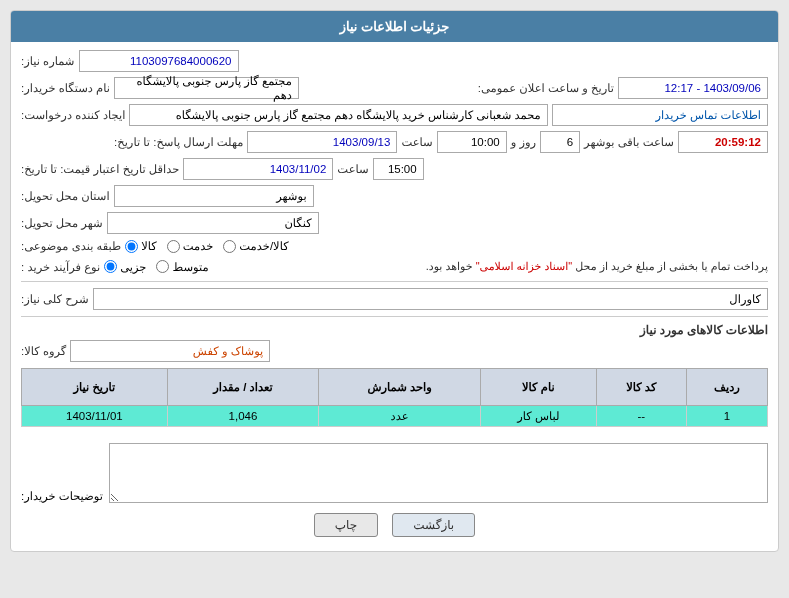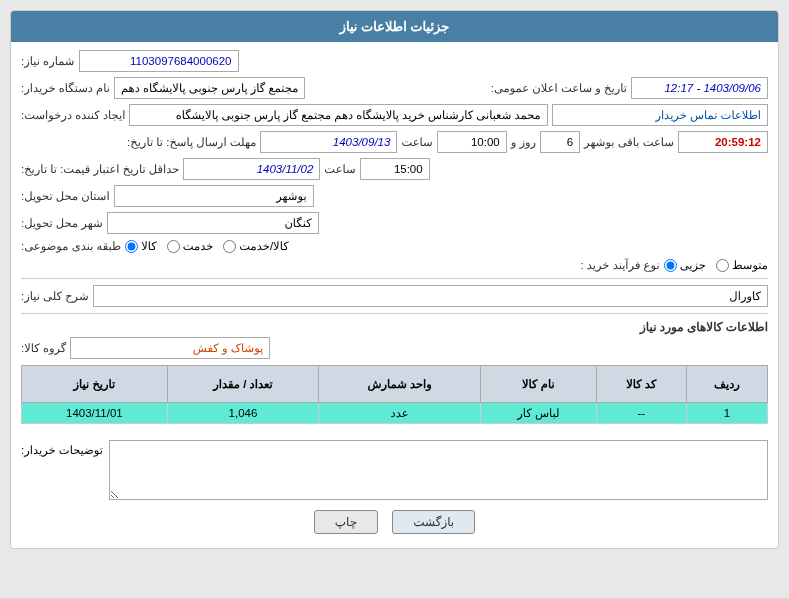--- a/index.html
+++ b/index.html
@@ -102,21 +102,21 @@
       font-weight: bold;
     }
     table td {
       border: 1px solid #ccc;
       padding: 3px 6px;
       text-align: center;
       background: #5eead4;
     }
     .notes-area {
       display: flex;
-      align-items: flex-start;
+      align-items: flex-end;
       gap: 6px;
       margin-top: 16px;
     }
     .notes-label {
       white-space: nowrap;
       font-size: 11.5px;
       margin-top: 3px;
     }
     .notes-box {
       border: 1px solid #aaa;
@@ -148,23 +148,22 @@
       color: #333;
     }
     .small-field {
       width: 80px;
     }
     .id-field {
       width: 160px;
       color: #0000bb;
     }
     .date-field {
-      width: 137px;
+      width: 150px;
       color: #0000bb;
-      font-style: italic;
     }
   </style>
 </head>
 <body>
 
 <div class="main-container">
 
   <div class="header-bar">
     <span>جزئیات اطلاعات نیاز</span>
   </div>
@@ -196,21 +195,21 @@
       <div class="field-box small-field" style="text-align:center; width:40px;">6</div>
       <div class="label">روز و</div>
       <div class="field-box" style="width:70px;">10:00</div>
       <div class="label">ساعت</div>
       <div class="field-box date-field" style="color:#0000bb;">1403/09/13</div>
       <div class="label">مهلت ارسال پاسخ: تا تاریخ:</div>
     </div>
 
     <div class="form-row">
       <div style="flex:1;"></div>
-      <div class="field-box" style="width:70px;">15:00</div>
+      <div class="field-box" style="width:51px;">15:00</div>
       <div class="label">ساعت</div>
       <div class="field-box date-field" style="color:#0000bb;">1403/11/02</div>
       <div class="label">حداقل تاریخ اعتبار قیمت: تا تاریخ:</div>
     </div>
 
     <div class="form-row">
       <div style="flex:1;"></div>
       <div class="field-box" style="width:200px;">بوشهر</div>
       <div class="label">استان محل تحویل:</div>
     </div>
@@ -234,20 +233,27 @@
         </div>
         <div class="radio-item">
           <span>کالا</span>
           <input type="radio" name="tabaqe" checked="" style="">
         </div>
       </div>
       <div class="label">طبقه بندی موضوعی:</div>
     </div>
 
     <div class="form-row">
+      <div style="flex:1;">
+        <div class="info-text">
+          <span>پرداخت تمام یا بخشی از مبلغ خرید از محل</span>
+          <span style="color:#cc0000;">"اسناد خزانه اسلامی"</span>
+          <span>خواهد بود.</span>
+        </div>
+      </div>
       <div class="radio-group">
         <div class="radio-item">
           <span>متوسط</span>
           <input type="radio" name="nooe" style="">
         </div>
         <div class="radio-item">
           <span>جزیی</span>
           <input type="radio" name="nooe" checked="" style="">
         </div>
       </div>

